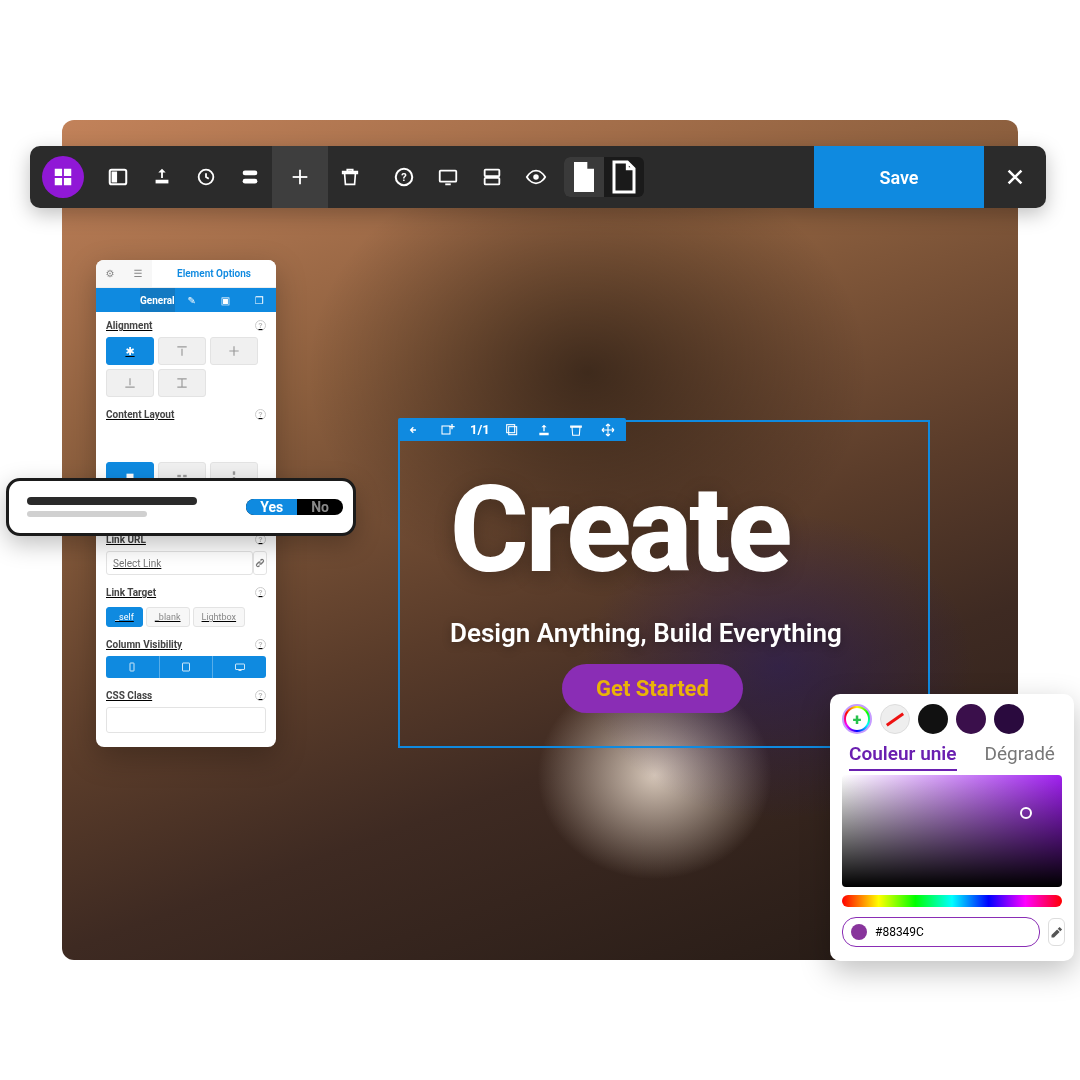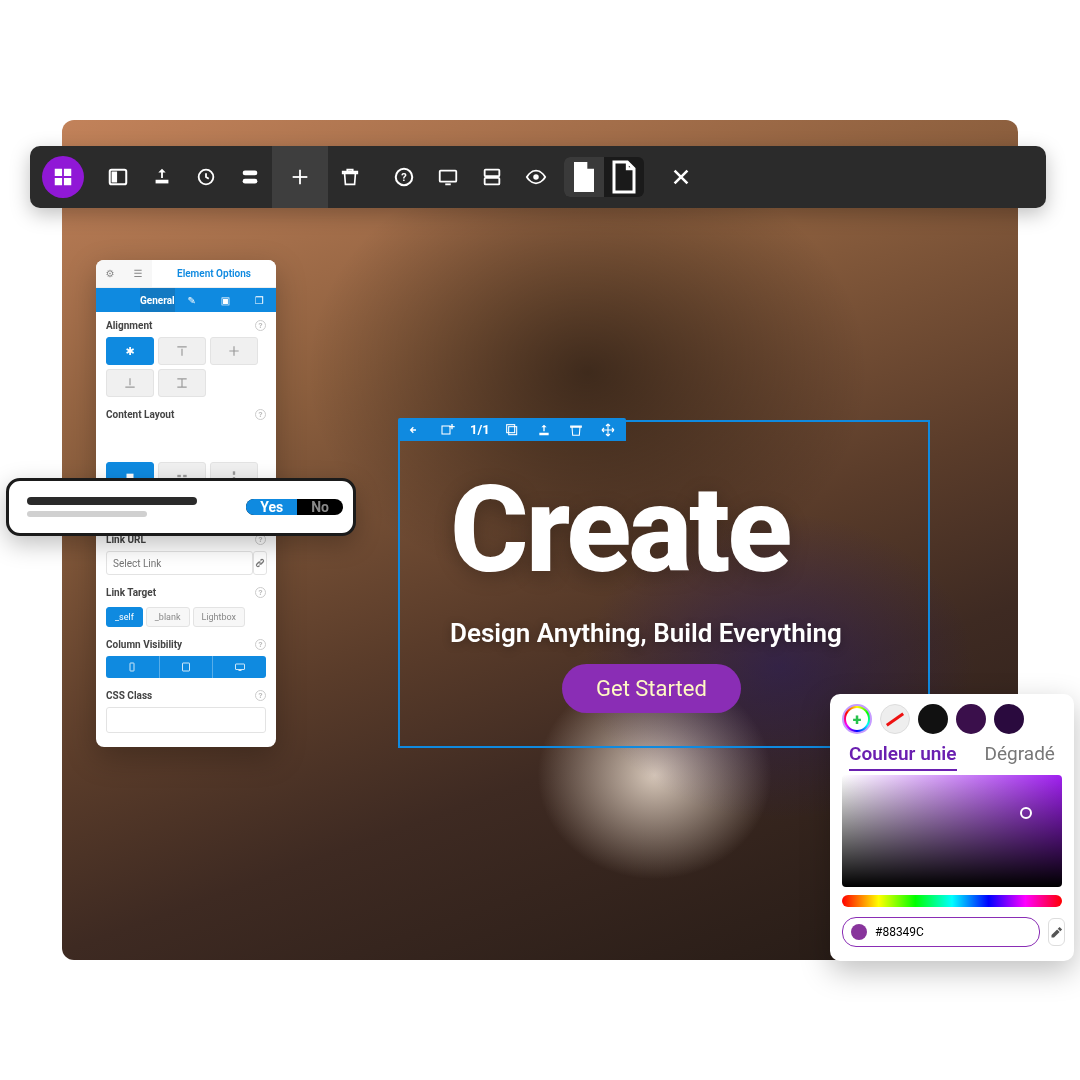--- a/index.html
+++ b/index.html
@@ -45,21 +45,21 @@
   .panel-top { display:flex; }
   .ptab { flex:1; height:28px; display:flex; align-items:center; justify-content:center; font-size:10px; color:#888; border-bottom:1px solid #eee; background:#f7f7f7; }
   .ptab.small{flex:0 0 28px;}
   .ptab.active { color:#0f8ae0; font-weight:600; background:#fff;}
   .panel-head { display:flex; align-items:center; padding:6px 10px; font-weight:700; font-size:12px;}
   .panel-head .dots{ margin-left:auto; letter-spacing:1px; color:#999; padding:0 4px; cursor:pointer;}
   .panel-head .x{ color:#999; padding:0 2px; cursor:pointer; font-size:14px;}
   .subtabs{ display:flex; background:#0f8ae0; color:#fff; height:24px;padding-left:44px; }
   .stab{ flex:1; display:flex; align-items:center; justify-content:center; font-size:10px; }
   .stab.active{ background:#1279c2; font-weight:700;}
-  .section{ padding:8px 10px 4px; }
+  .section{ padding:8px 10px 4px;text-decoration:underline; }
   .sec-title{ font-size:10px; font-weight:700; color:#444; display:flex; align-items:center;}
   .sec-title .q{ margin-left:auto; width:11px; height:11px; border:1px solid #ccc; border-radius:50%; font-size:8px; color:#bbb; display:flex; align-items:center; justify-content:center;}
   .grid{ display:flex; flex-wrap:wrap; gap:4px; margin-top:6px;}
   .cell{ width:48px; height:28px; background:#f0f0f0; border:1px solid #e3e3e3; border-radius:3px; display:flex; align-items:center; justify-content:center; color:#999; cursor:pointer;}
   .cell.active{ background:#0f8ae0; border-color:#0f8ae0; color:#fff;}
   .cell svg{width:14px;height:14px;fill:currentColor;}
   .inputrow{ display:flex; gap:0; margin-top:6px;}
   .txtin{ flex:1; height:24px; border:1px solid #e3e3e3; border-radius:3px; padding:0 6px; font-size:10px; color:#999;}
   .linkbtn{ width:24px; height:24px; border:1px solid #e3e3e3; border-radius:3px; display:flex; align-items:center; justify-content:center; cursor:pointer;}
   .pillrow{ display:flex; gap:3px; margin-top:9px;}
@@ -90,21 +90,21 @@
   .sel{
     position:absolute; left:398px; top:420px; width:532px; height:328px;
     border:2px solid #0f8ae0;
   }
   .sel-tb{ position:absolute; top:-4px; left:-2px; height:23px; background:#0f8ae0; display:flex; align-items:center; padding:0 8px; gap:12px; color:#fff; border-radius:2px 2px 0 0;}
   .sel-tb .ic{ display:flex; align-items:center; justify-content:center; width:20px; height:20px; cursor:pointer;}
   .sel-tb .cnt{ font-weight:700; font-size:13px;}
   .sel-tb svg{ width:16px; height:16px; fill:#fff;}
   .hero-title{ position:absolute; left:450px; top:460px; font-size:120px; font-weight:800; color:#fff; letter-spacing:-3px; text-shadow:0 4px 20px rgba(0,0,0,0.25);}
   .hero-sub{ position:absolute; left:450px; top:618px; font-size:26px; font-weight:600; color:#fff; text-shadow:0 2px 10px rgba(0,0,0,0.3);}
-  .hero-btn{ position:absolute; left:562px; top:664px; background:#8a2db5; color:#fef9c3; padding:12px 34px; border-radius:28px; font-size:22px; font-weight:400; cursor:pointer;}
+  .hero-btn{ position:absolute; left:562px; top:664px; background:#8a2db5; color:#eab308; padding:12px 34px; border-radius:28px; font-size:22px; font-weight:700; cursor:pointer;}
 
   
   .picker{
     position:absolute; left:830px; top:694px; width:244px; background:#fff; border-radius:10px;
     box-shadow:0 10px 30px rgba(0,0,0,0.25); padding:10px 12px 14px;
   }
   .swatches{ display:flex; gap:8px; align-items:center; margin-bottom:8px;}
   .sw{ width:30px; height:30px; border-radius:50%; border:2px solid transparent; cursor:pointer;}
   .sw.add{ border:2px solid #c59bff; display:flex; align-items:center; justify-content:center; background:conic-gradient(#ff0,#0f0,#0ff,#00f,#f0f,#f00,#ff0);}
   .sw.add span{ width:22px;height:22px;background:#fff;border-radius:50%; display:flex;align-items:center;justify-content:center;color:#27c24c;font-weight:900;font-size:16px;}
@@ -199,20 +199,21 @@
         <svg viewBox="0 0 24 24">
           <path fill="#fff" d="M6 3h8l4 4v14H6zM14 3v4h4"></path>
         </svg>
       </div>
     <div class="pbtn">
         <svg viewBox="0 0 24 24">
           <path fill="none" stroke="#fff" stroke-width="1.8" d="M6 3h8l4 4v14H6zM14 3v4h4"></path>
         </svg>
       </div>
   </div>
+  <div class="tb-save">Save</div>
   <div class="tb-close">
       <svg viewBox="0 0 24 24">
         <path d="M5 5l14 14M19 5L5 19" stroke="#fff" stroke-width="2.8"></path>
       </svg>
     </div>
 </div>
 
 <div class="panel">
   <div class="panel-top">
     <div class="ptab small">⚙</div>

